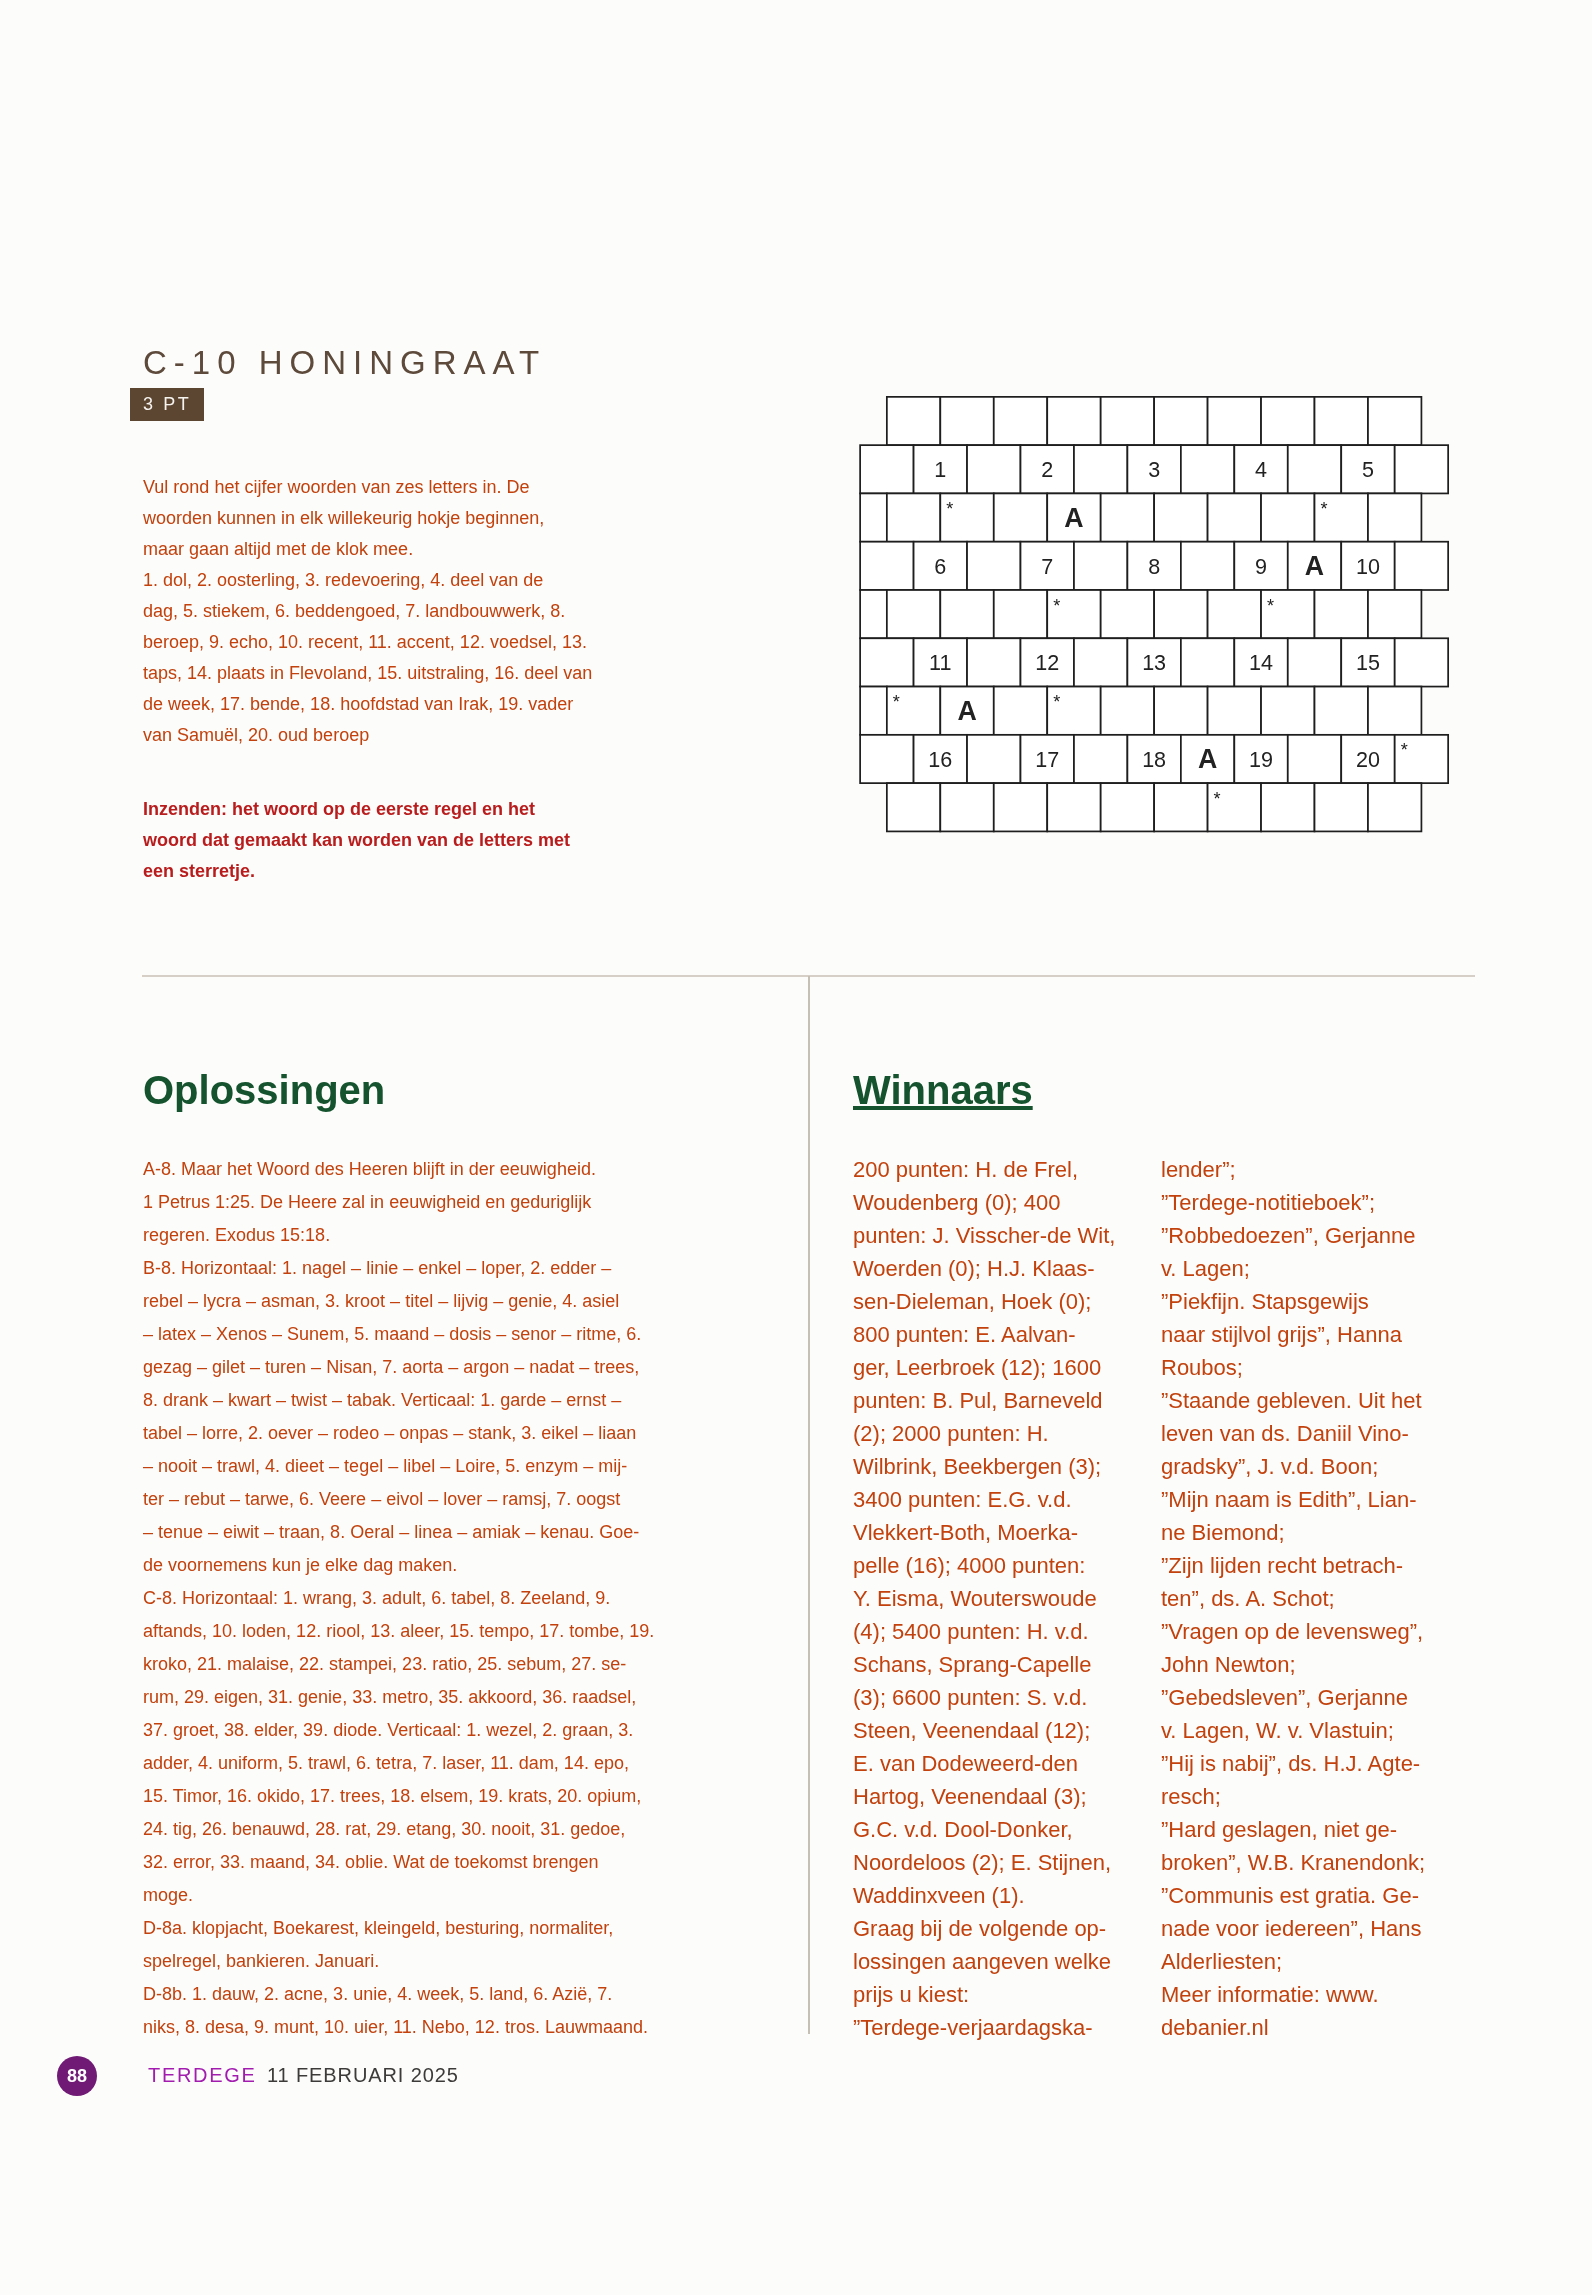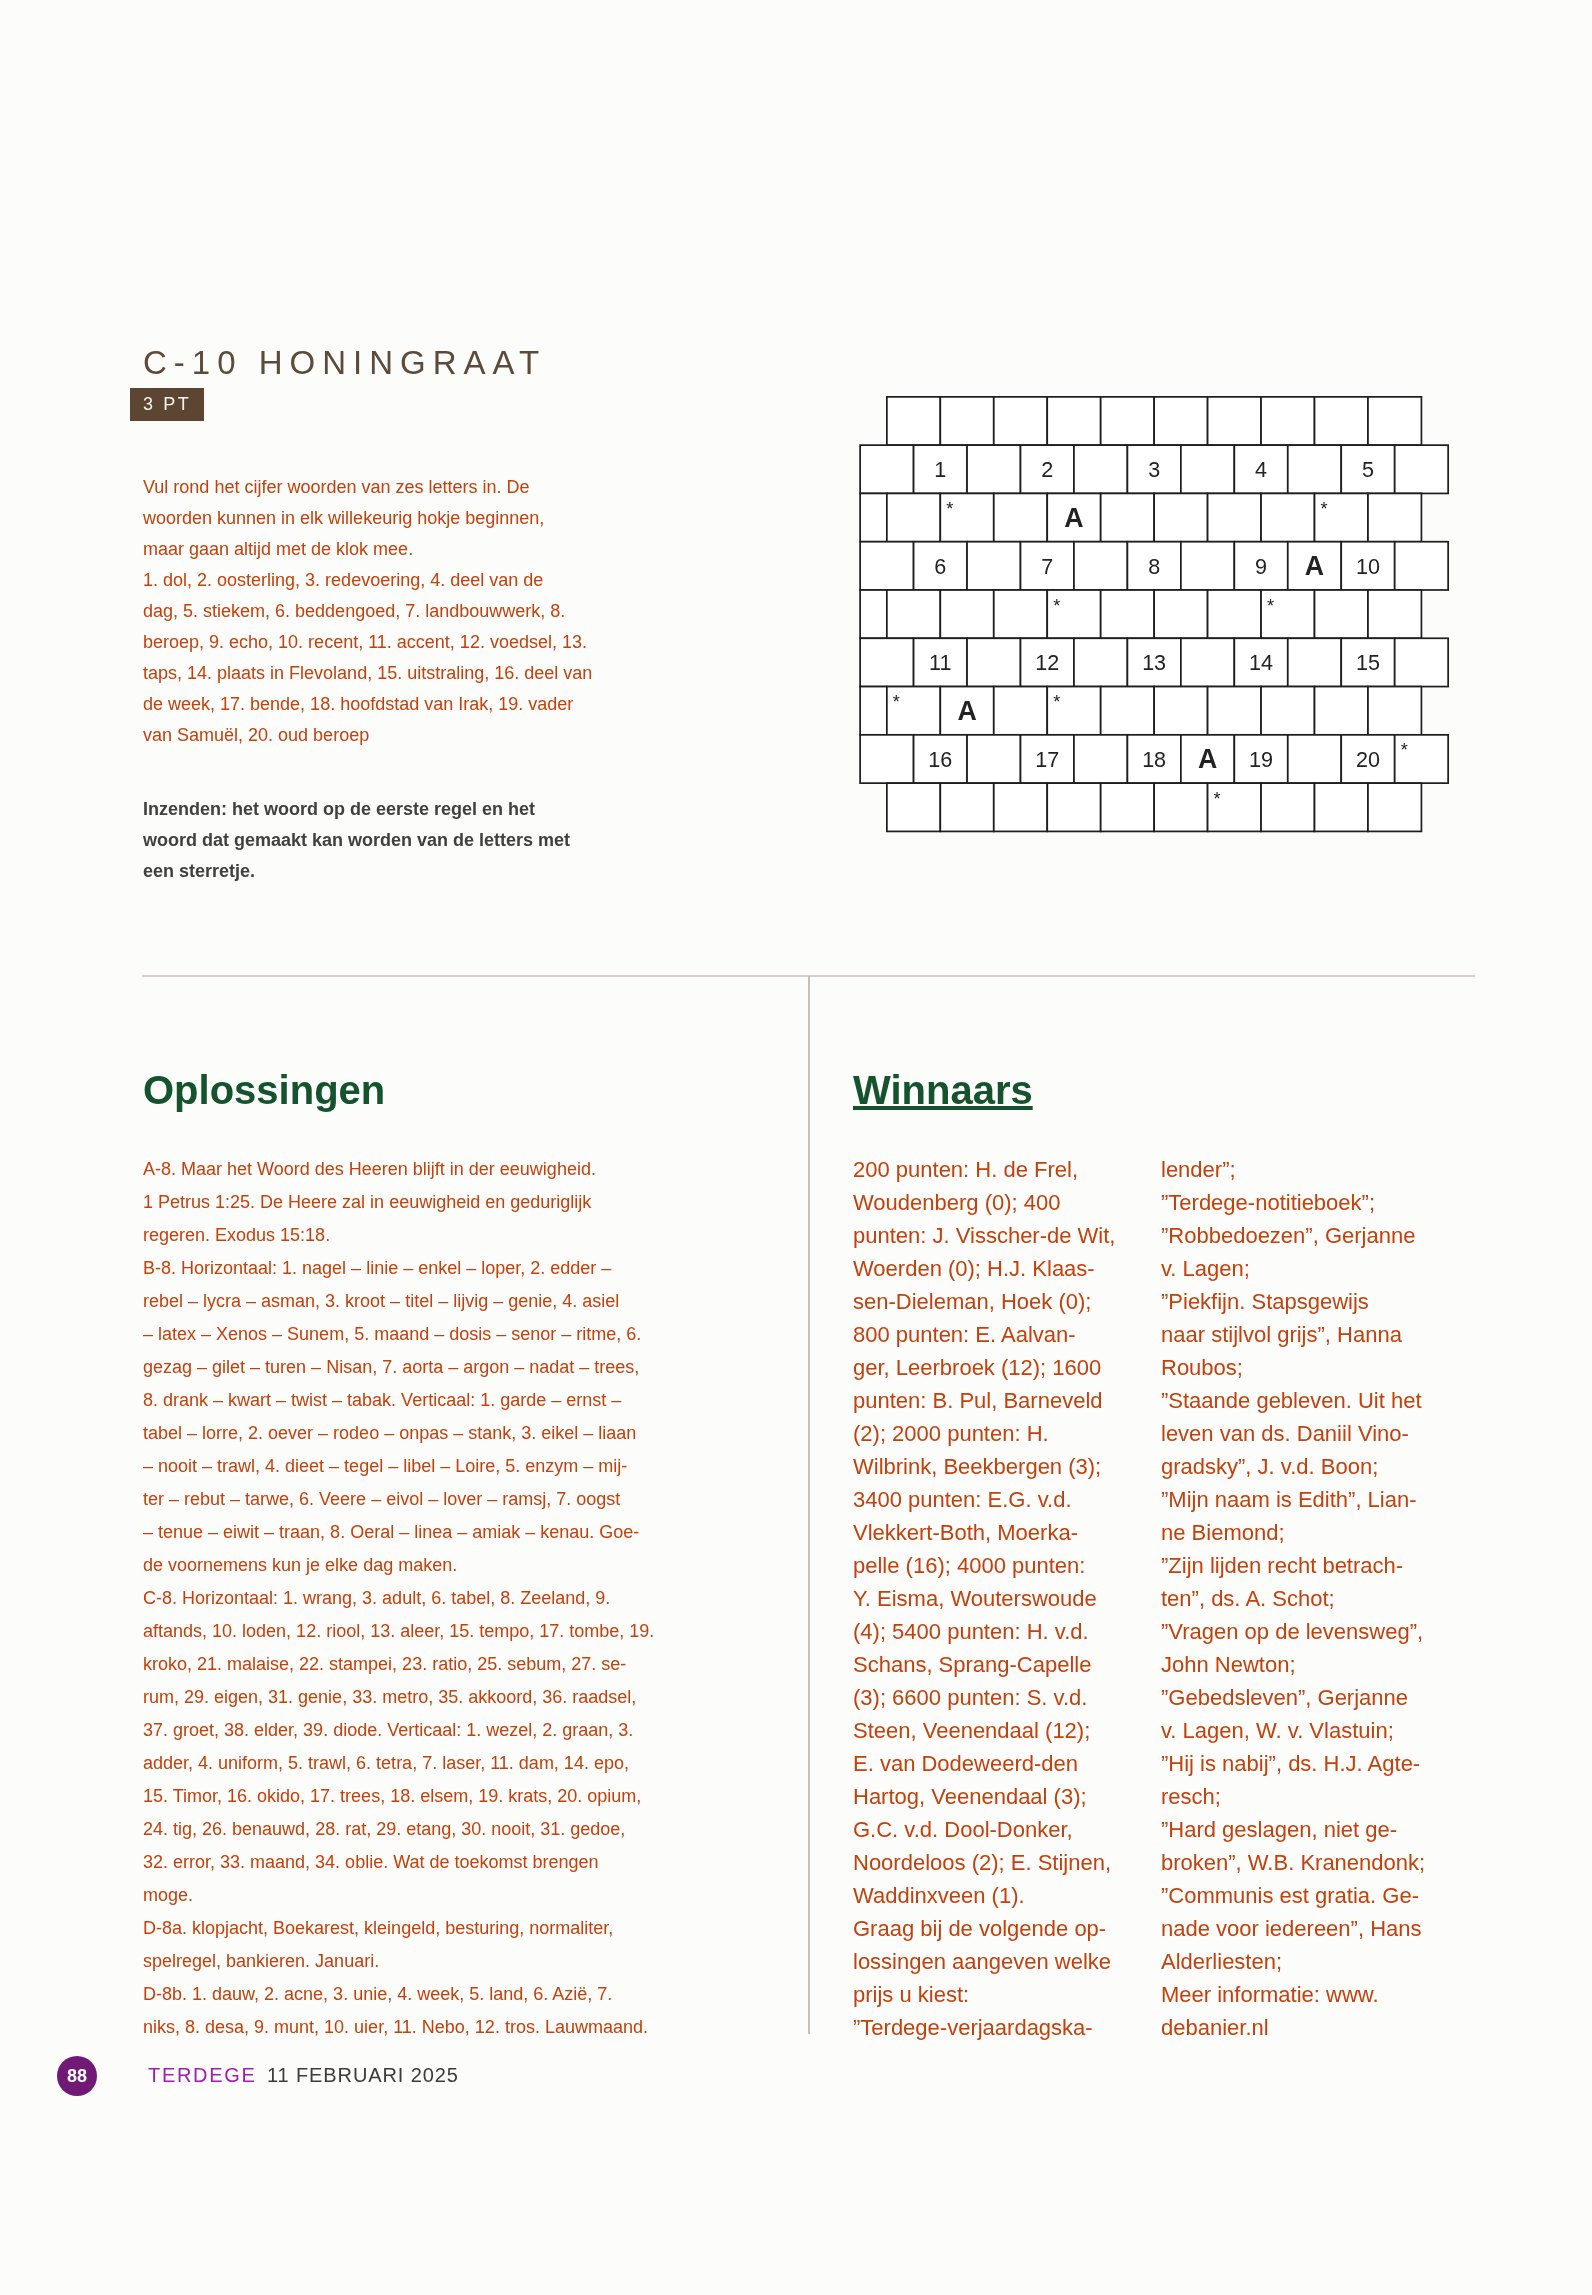--- a/index.html
+++ b/index.html
@@ -22,21 +22,21 @@
     background:#5c4632;color:#f6f2ee;
     font-size:18px;letter-spacing:2.6px;
     padding:6px 13px;
   }
   .body-text{
     font-size:18px;line-height:31px;
     white-space:pre-line;
     color:#c2410c;
   }
   .instructions{left:143px;top:472px;width:604px;}
-  .submit-note{left:143px;top:794px;width:604px;font-weight:bold;color:#404040;}
+  .submit-note{left:143px;top:794px;width:604px;font-weight:bold;color:#b91c1c;}
   .grid-wrap{left:859px;top:396px;}
   .section-divider{
     left:142px;top:975px;width:1333px;height:1.7px;
     background:#d5cfc7;
   }
   .column-divider{
     left:808px;top:976px;width:1.7px;height:1058px;
     background:#c6bfb6;
   }
   .section-heading{

